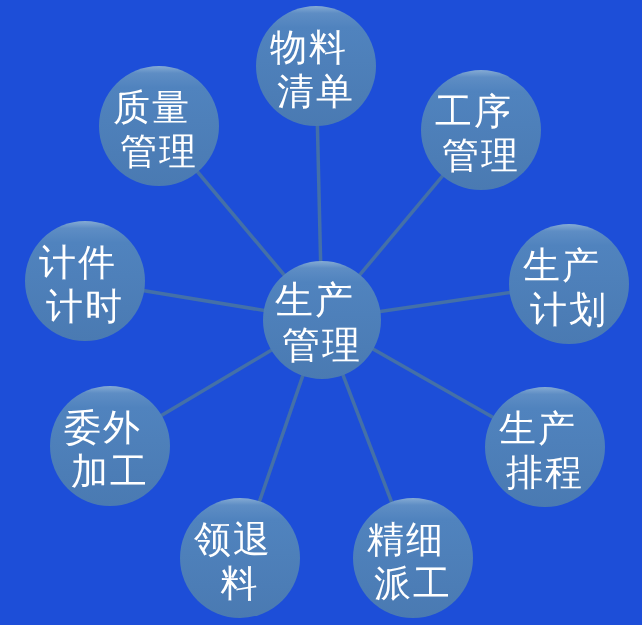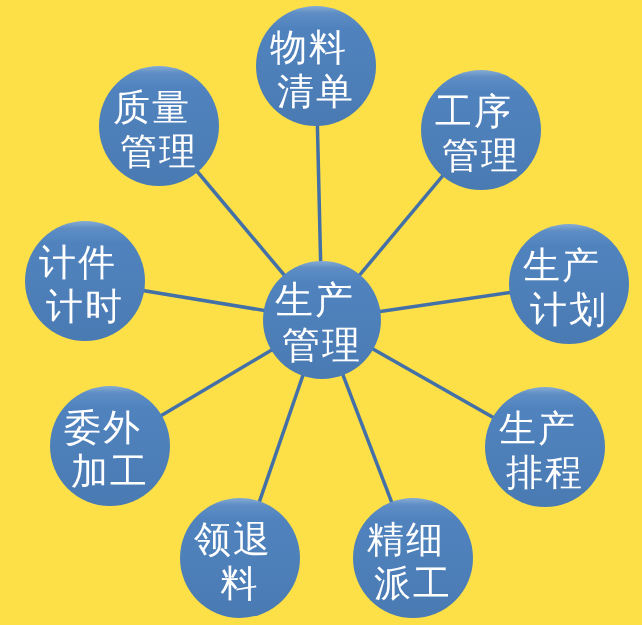--- a/index.html
+++ b/index.html
@@ -4,21 +4,21 @@
 <style>
   html, body {
     margin: 0;
     padding: 0;
     background: #ffffff;
   }
   .stage {
     position: relative;
     width: 642px;
     height: 625px;
-    background: #fde047;
+    background: #1d4ed8;
     overflow: hidden;
     font-family: "DejaVu Serif", "Liberation Serif", serif;
   }
   svg { display: block; }
   .connector {
     stroke: #4470a8;
     stroke-width: 3.5;
     fill: none;
   }
   .node-circle {

